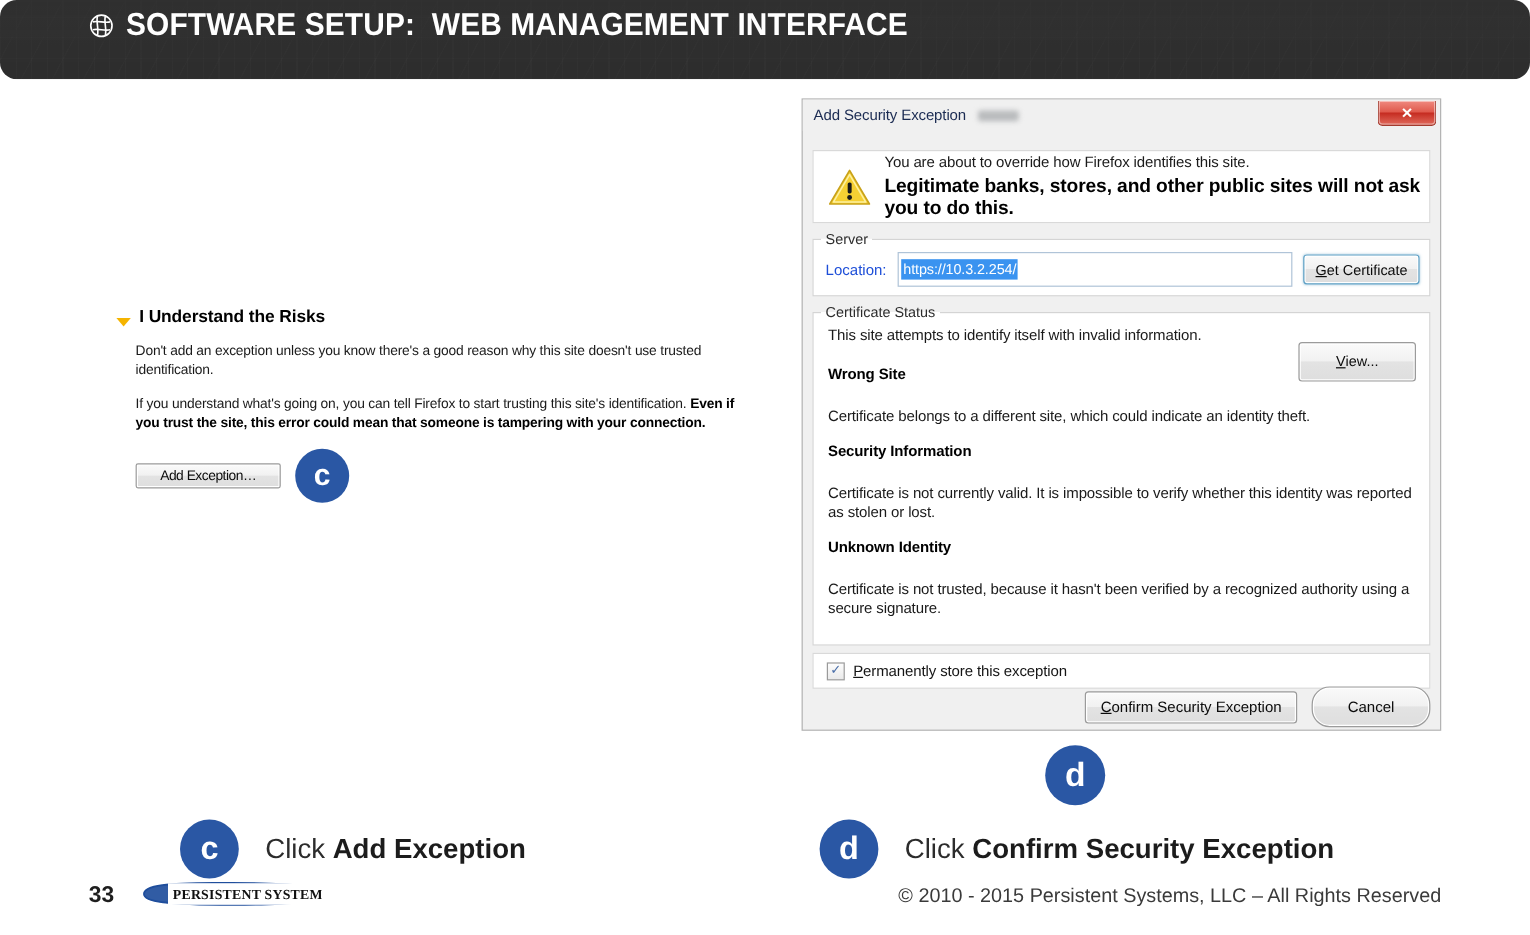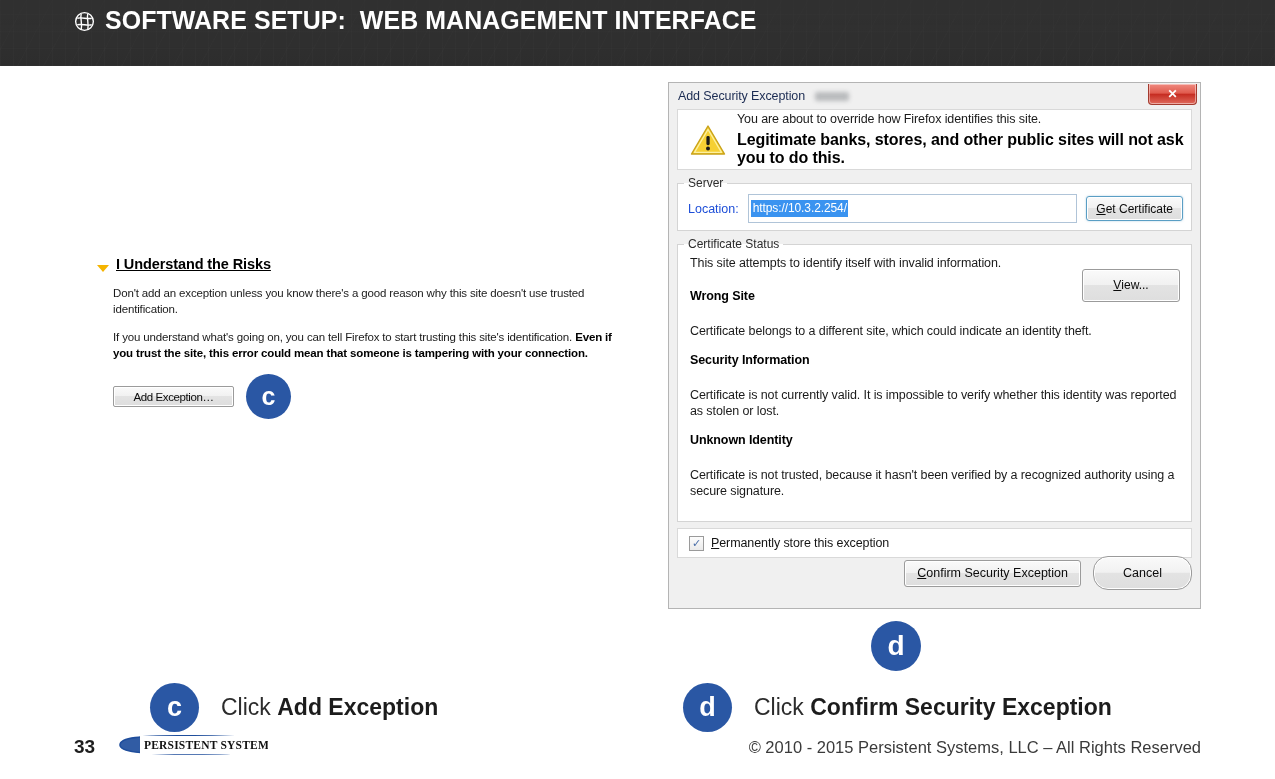--- a/index.html
+++ b/index.html
@@ -16,20 +16,21 @@
   }
 
   
   .slide-header {
     position: absolute;
     left: 0; top: 0;
     width: 1275px;
     height: 66px;
     background: #303030;
     overflow: hidden;
+    border-radius: 14px;
   }
   .slide-header .pattern {
     position: absolute;
     inset: 0;
     opacity: 0.55;
     background-image:
       repeating-linear-gradient(90deg, rgba(255,255,255,0.035) 0px, rgba(255,255,255,0.035) 1px, transparent 1px, transparent 13px),
       repeating-linear-gradient(0deg, rgba(255,255,255,0.03) 0px, rgba(255,255,255,0.03) 1px, transparent 1px, transparent 17px),
       repeating-linear-gradient(118deg, rgba(255,255,255,0.028) 0px, rgba(255,255,255,0.028) 1px, transparent 1px, transparent 23px),
       linear-gradient(180deg, rgba(255,255,255,0.02), rgba(0,0,0,0.12));
@@ -91,21 +92,20 @@
     border-top: 7px solid #f5b400;
     margin-top: 9px;
     flex: none;
   }
   .ff-heading {
     font-size: 14.5px;
     font-weight: bold;
     color: #000;
     letter-spacing: -0.1px;
     font-family: "Liberation Sans", sans-serif;
-    text-decoration: underline;
   }
   .ff-para {
     font-size: 11.5px;
     line-height: 15.5px;
     color: #1a1a1a;
     margin-left: 16px;
     width: 505px;
     margin-bottom: 13px;
     letter-spacing: -0.15px;
   }
@@ -241,20 +241,21 @@
     background: #ffffff;
     border: 1px solid #d9d9d9;
     box-sizing: border-box;
   }
   .warn-panel {
     height: 61px;
     display: flex;
     align-items: center;
     padding-left: 12px;
     gap: 11px;
+    margin-top: 16px;
   }
   .warn-tri {
     width: 36px; height: 32px; flex: none;
   }
   .warn-lines { display: flex; flex-direction: column; gap: 5px; }
   .warn-l1 { font-size: 12.5px; color: #1a1a1a; letter-spacing: -0.1px; }
   .warn-l2 { font-size: 16px; color: #000; font-weight: bold; letter-spacing: -0.1px; }
 
   fieldset.group {
     margin: 6px 0 0 0;

